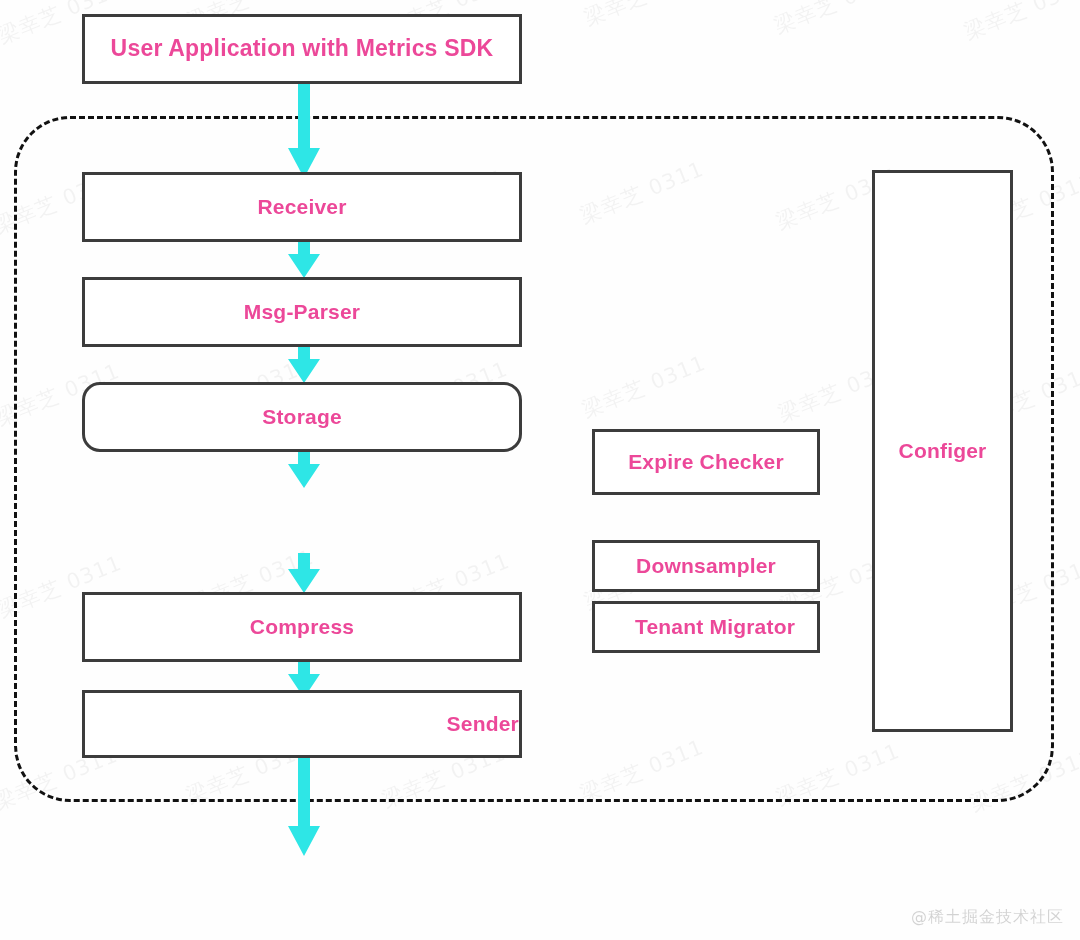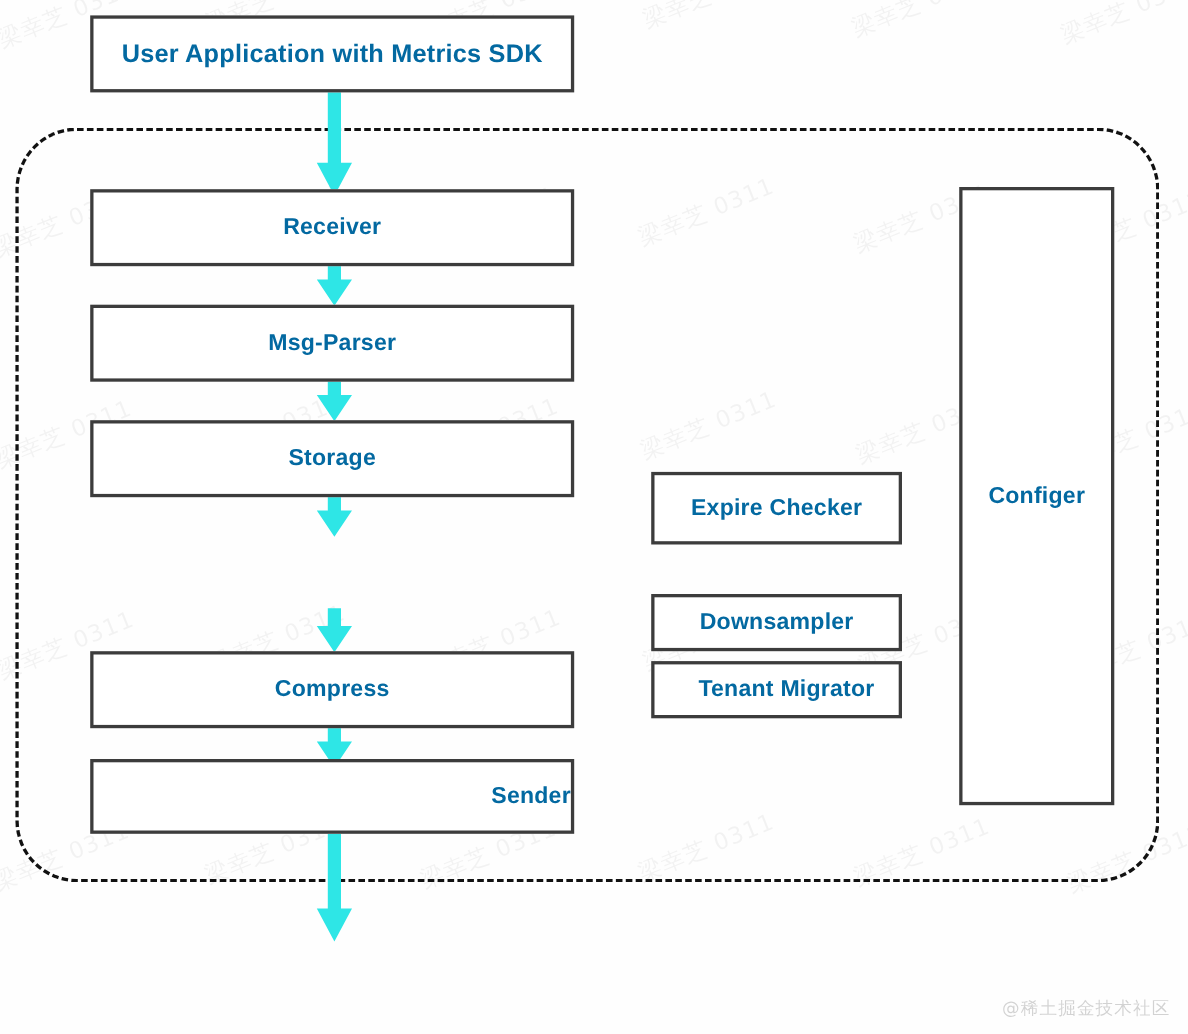--- a/index.html
+++ b/index.html
@@ -57,21 +57,21 @@
     box-sizing: border-box;
     border: 3px solid #3c3c3c;
     background: #ffffff;
     display: flex;
     align-items: center;
     justify-content: center;
     z-index: 3;
   }
   .box .label {
     font-weight: bold;
-    color: #0369a1;
+    color: #ec4899;
     font-size: 21px;
     letter-spacing: 0.2px;
     text-align: center;
     line-height: 1.1;
     font-family: "Liberation Sans", sans-serif;
   }
   .box.big .label { font-size: 23px; }
 
   
   .arrow {
@@ -172,21 +172,21 @@
 
 
   <div class="box" style="left:82px; top:172px; width:440px; height:70px;">
     <span class="label">Receiver</span>
   </div>
 
   <div class="box" style="left:82px; top:277px; width:440px; height:70px;">
     <span class="label">Msg-Parser</span>
   </div>
 
-  <div class="box" style="left:82px; top:382px; width:440px; height:70px;">
+  <div class="box" style="left:82px; top:382px; width:440px; height:70px;border-radius:18px;">
     <span class="label">Storage</span>
   </div>
 
 
   <div class="box" style="left:82px; top:592px; width:440px; height:70px;">
     <span class="label">Compress</span>
   </div>
 
   <div class="box" style="left:82px; top:690px; width:440px; height:68px;justify-content:flex-end;">
     <span class="label">Sender</span>

